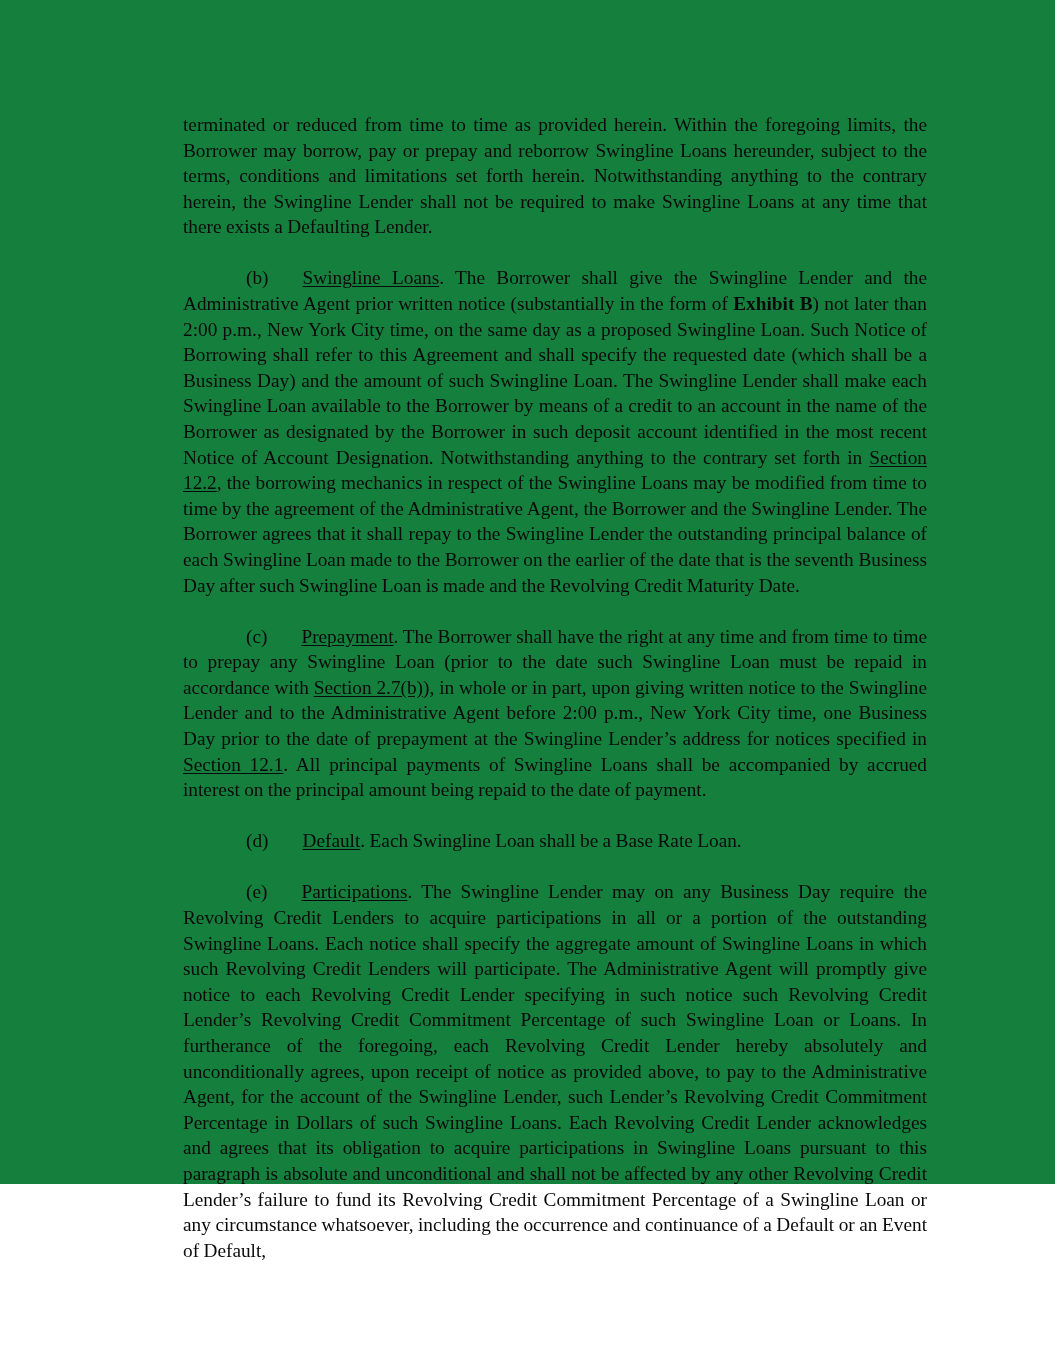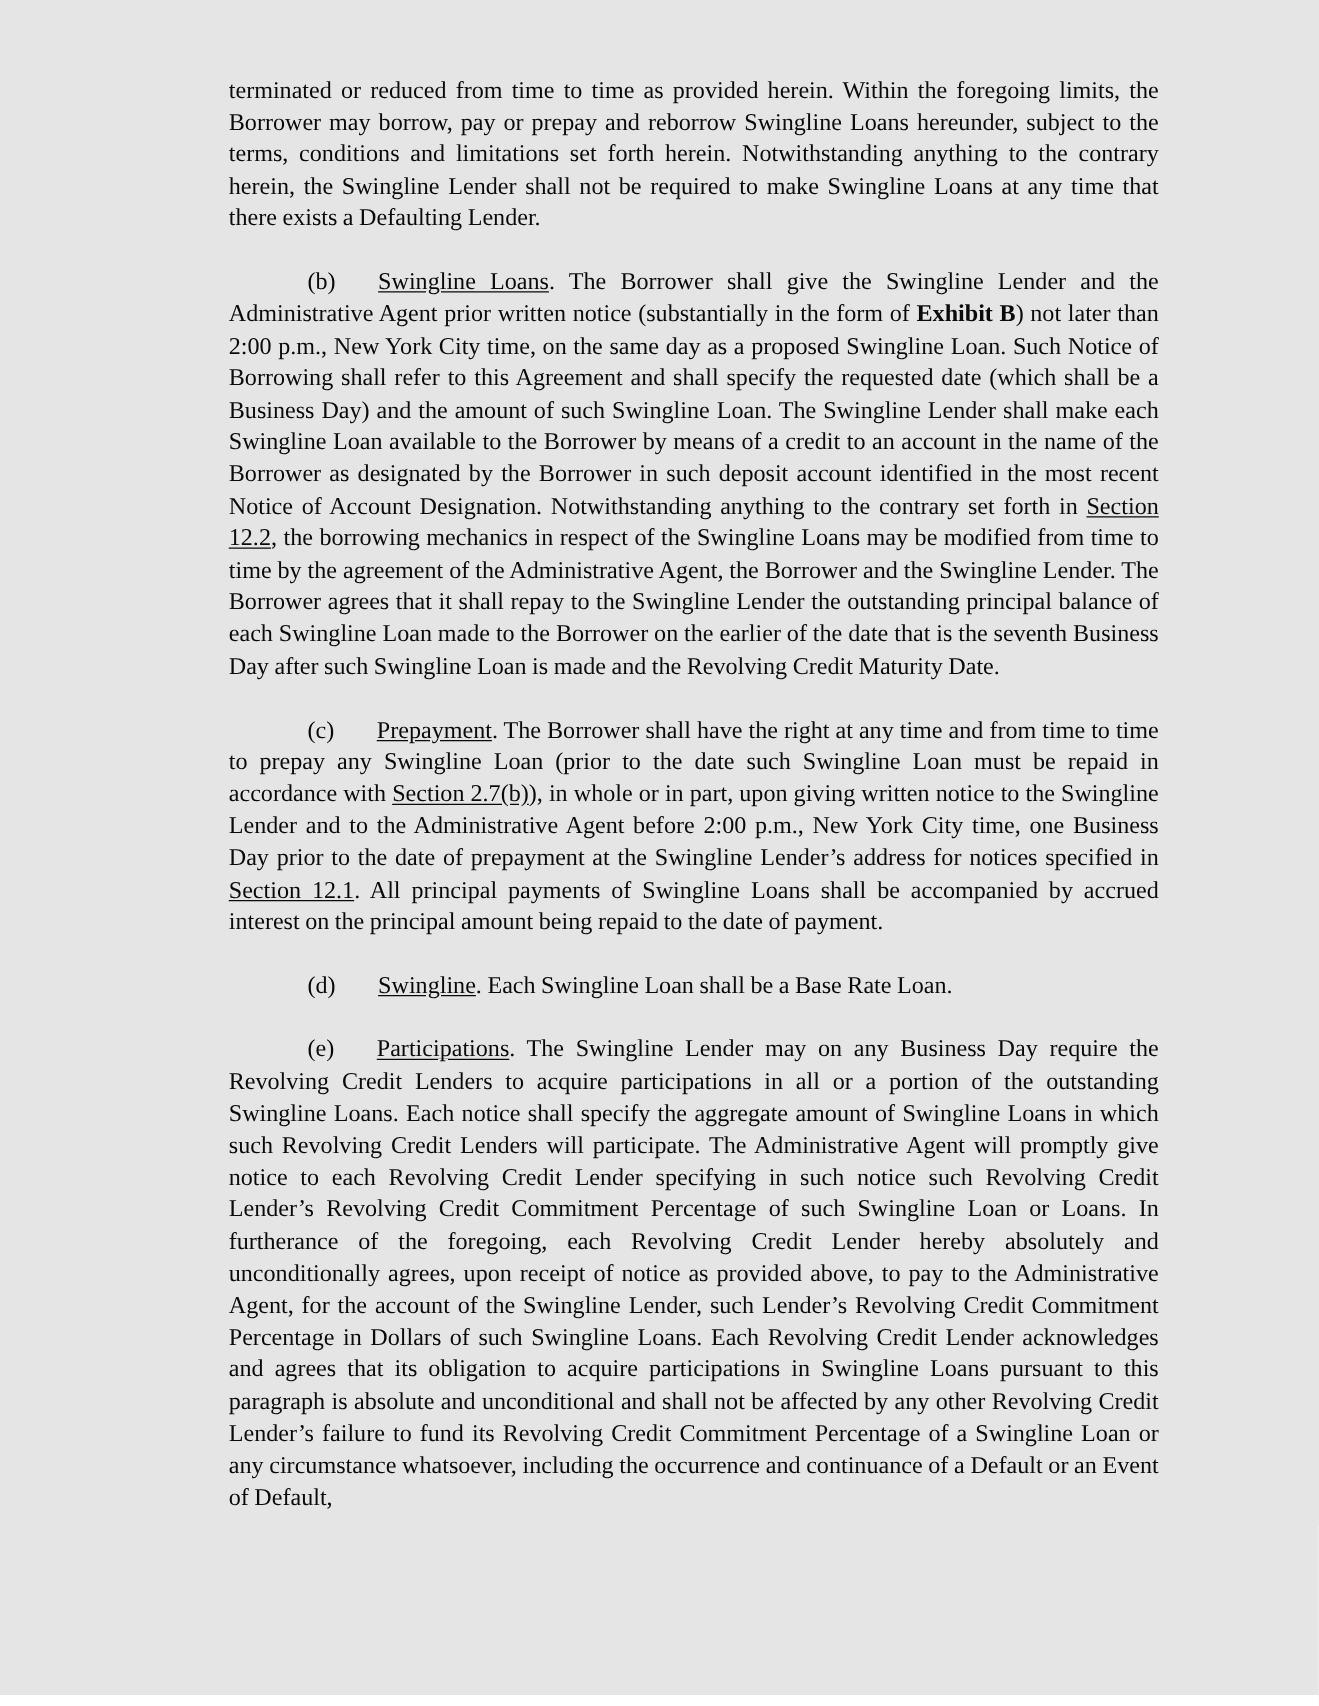--- a/index.html
+++ b/index.html
@@ -7,23 +7,23 @@
     width: 1055px;
     height: 1365px;
     background: #ffffff;
     color: #0a0a0a;
     font-family: "Liberation Serif", "DejaVu Serif", serif;
     overflow: hidden;
   }
   .page {
     box-sizing: border-box;
     width: 1055px;
-    height: 1356px;
-    padding: 60px 128px 40px 183px;
-    background: #e5e5e5;
+    height: 1184px;
+    padding: 112px 128px 40px 183px;
+    background: #15803d;
   }
   p.para {
     margin: 0 0 25.5px 0;
     font-size: 19.3px;
     line-height: 25.6px;
     text-align: justify;
     word-spacing: -0.4px;
   }
   p.labeled { text-indent: 63px; }
   .para-label { margin-right: 34px; }
@@ -34,17 +34,17 @@
 <body>
 
 <div class="page">
 
   <p class="para"><span>terminated or reduced from time to time as provided herein.  Within the foregoing limits, the Borrower may borrow, pay or prepay and reborrow Swingline Loans hereunder, subject to the terms, conditions and limitations set forth herein.  Notwithstanding anything to the contrary herein, the Swingline Lender shall not be required to make Swingline Loans at any time that there exists a Defaulting Lender.</span></p>
 
   <p class="para labeled"><span class="para-label">(b)</span><span class="u">Swingline Loans</span><span>.  The Borrower shall give the Swingline Lender and the Administrative Agent prior written notice (substantially in the form of </span><span class="bi">Exhibit B</span><span>) not later than 2:00 p.m., New York City time, on the same day as a proposed Swingline Loan.  Such Notice of Borrowing shall refer to this Agreement and shall specify the requested date (which shall be a Business Day) and the amount of such Swingline Loan.  The Swingline Lender shall make each Swingline Loan available to the Borrower by means of a credit to an account in the name of the Borrower as designated by the Borrower in such deposit account identified in the most recent Notice of Account Designation.  Notwithstanding anything to the contrary set forth in </span><span class="u">Section 12.2</span><span>, the borrowing mechanics in respect of the Swingline Loans may be modified from time to time by the agreement of the Administrative Agent, the Borrower and the Swingline Lender.  The Borrower agrees that it shall repay to the Swingline Lender the outstanding principal balance of each Swingline Loan made to the Borrower on the earlier of the date that is the seventh Business Day after such Swingline Loan is made and the Revolving Credit Maturity Date.</span></p>
 
   <p class="para labeled"><span class="para-label">(c)</span><span class="u">Prepayment</span><span>.  The Borrower shall have the right at any time and from time to time to prepay any Swingline Loan (prior to the date such Swingline Loan must be repaid in accordance with </span><span class="u">Section 2.7(b)</span><span>), in whole or in part, upon giving written notice to the Swingline Lender and to the Administrative Agent before 2:00 p.m., New York City time, one Business Day prior to the date of prepayment at the Swingline Lender’s address for notices specified in </span><span class="u">Section 12.1</span><span>. All principal payments of Swingline Loans shall be accompanied by accrued interest on the principal amount being repaid to the date of payment.</span></p>
 
-  <p class="para labeled"><span class="para-label">(d)</span><span class="u">Swingline</span><span>.  Each Swingline Loan shall be a Base Rate Loan.</span></p>
+  <p class="para labeled"><span class="para-label">(d)</span><span class="u">Default</span><span>.  Each Swingline Loan shall be a Base Rate Loan.</span></p>
 
   <p class="para labeled"><span class="para-label">(e)</span><span class="u">Participations</span><span>.  The Swingline Lender may on any Business Day require the Revolving Credit Lenders to acquire participations in all or a portion of the outstanding Swingline Loans.  Each notice shall specify the aggregate amount of Swingline Loans in which such Revolving Credit Lenders will participate.  The Administrative Agent will promptly give notice to each Revolving Credit Lender specifying in such notice such Revolving Credit Lender’s Revolving Credit Commitment Percentage of such Swingline Loan or Loans.  In furtherance of the foregoing, each Revolving Credit Lender hereby absolutely and unconditionally agrees, upon receipt of notice as provided above, to pay to the Administrative Agent, for the account of the Swingline Lender, such Lender’s Revolving Credit Commitment Percentage in Dollars of such Swingline Loans.  Each Revolving Credit Lender acknowledges and agrees that its obligation to acquire participations in Swingline Loans pursuant to this paragraph is absolute and unconditional and shall not be affected by any other Revolving Credit Lender’s failure to fund its Revolving Credit Commitment Percentage of a Swingline Loan or any circumstance whatsoever, including the occurrence and continuance of a Default or an Event of Default,</span></p>
 
 </div>
 
 </body></html>

